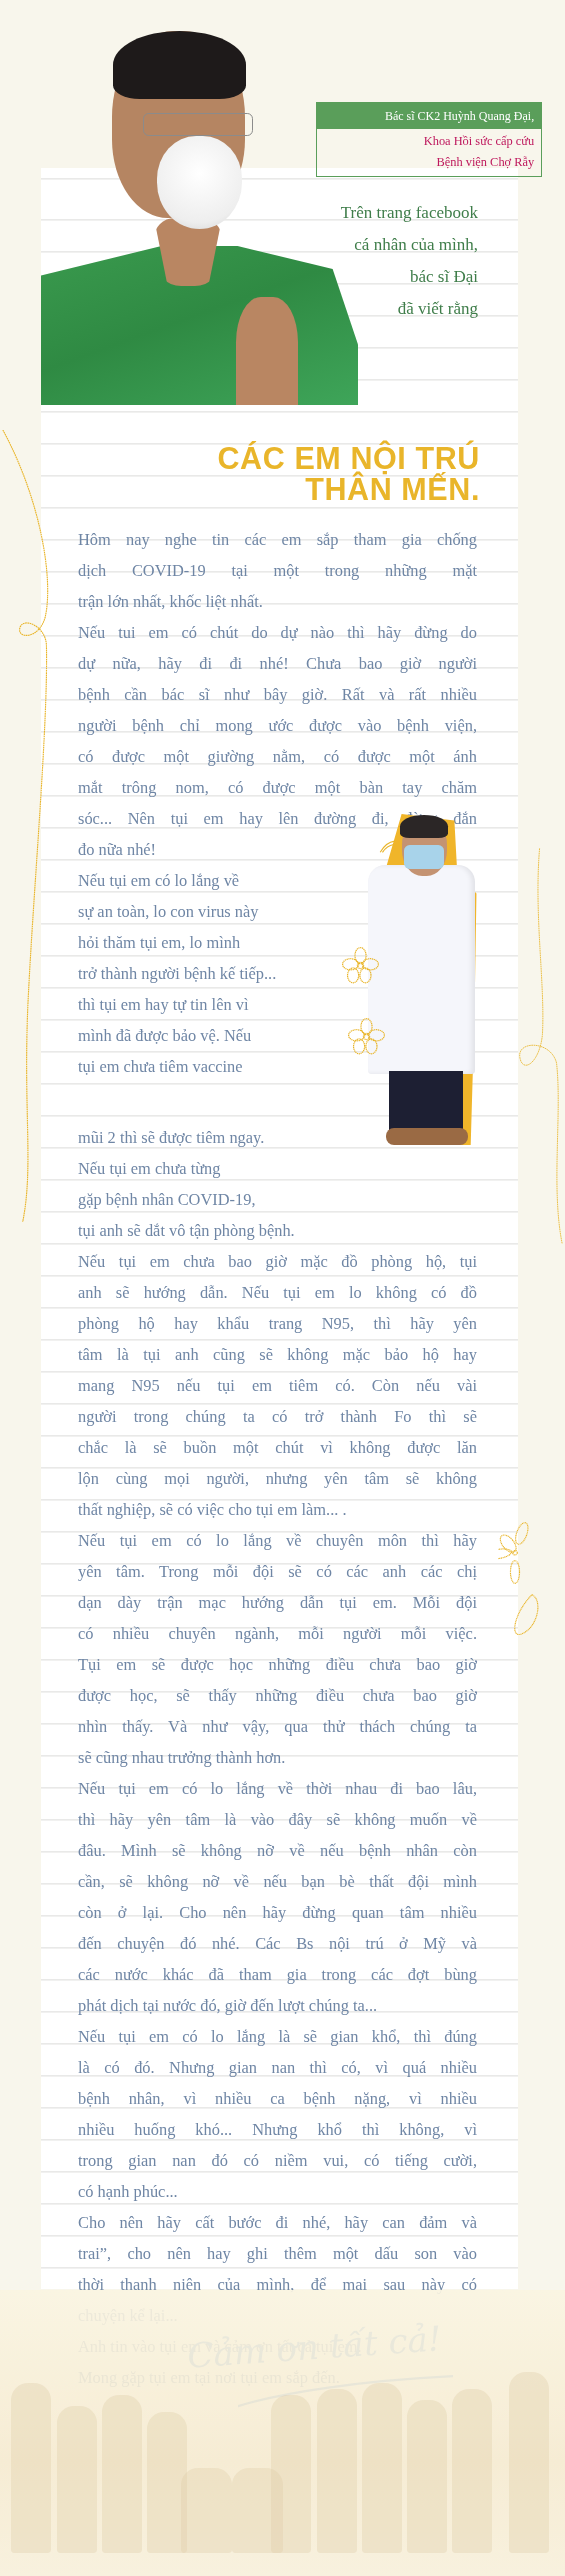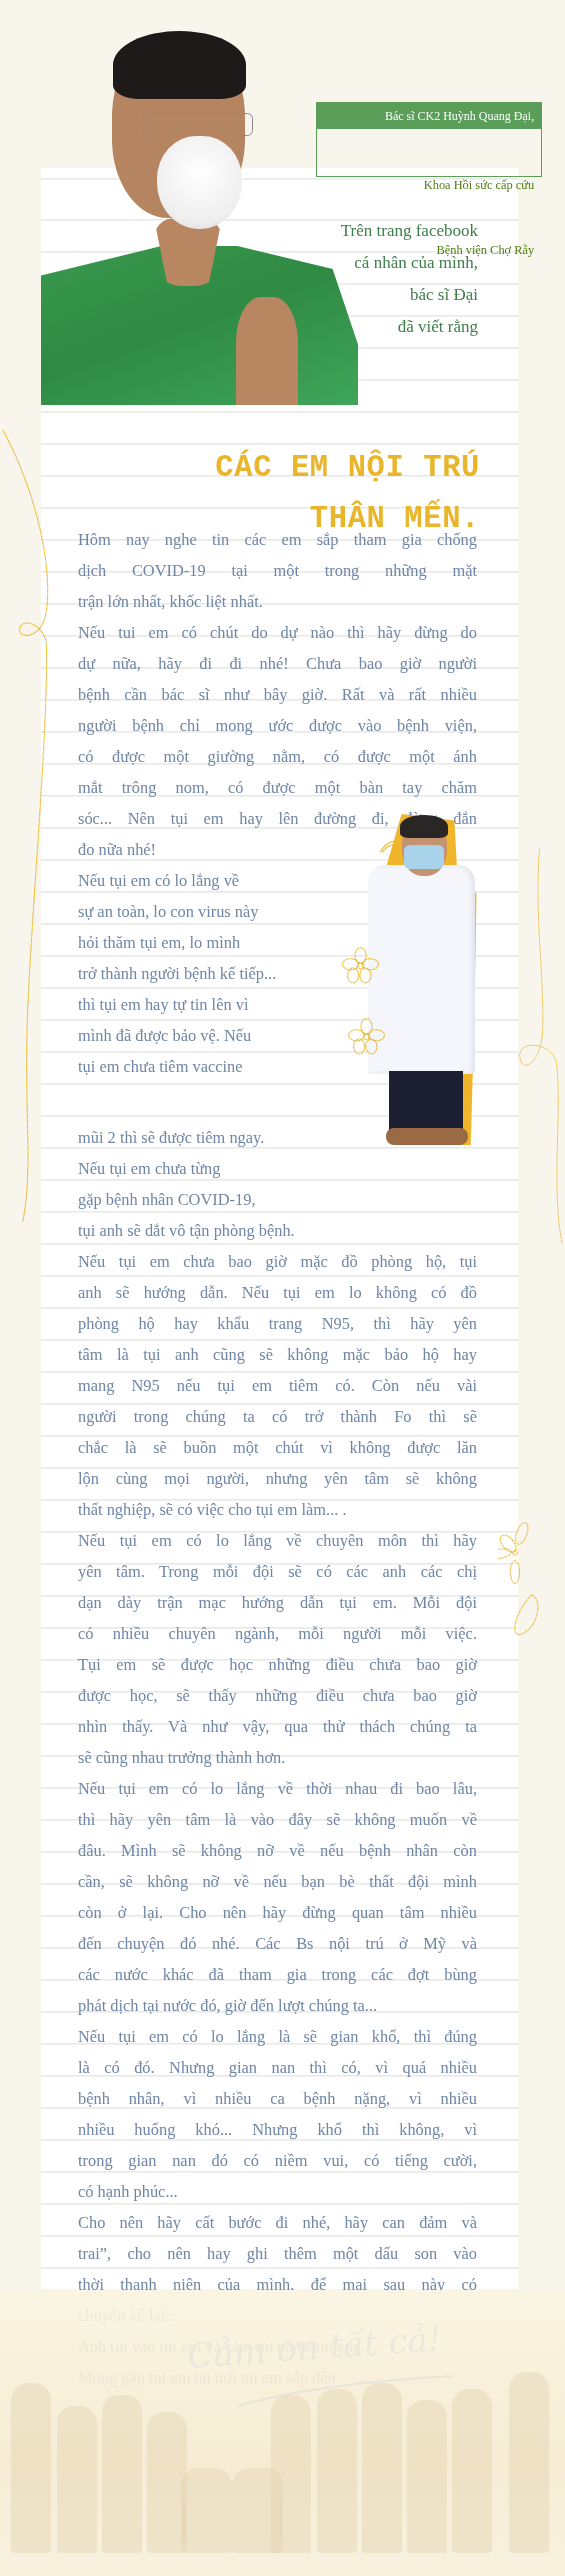--- a/index.html
+++ b/index.html
@@ -57,36 +57,36 @@
   .caption {
     position: absolute; left: 316px; top: 102px; width: 226px; height: 75px;
     border: 1.1px solid #5a9e5a; background: transparent;
   }
   .caption .name {
     background: #5a9e5a; color: #ffffff; height: 26px; line-height: 26px;
     text-align: right; padding-right: 6.8px;
     font-family: "Liberation Serif", serif; font-weight: normal; font-size: 12px;
   }
   .caption .line {
-    text-align: right; padding-right: 6.8px; color: #4d7c0f;
-    font-family: "Liberation Serif", serif; font-size: 12.4px; line-height: 21px; margin-top: 44px;
+    text-align: right; padding-right: 6.8px; color: #be185d;
+    font-family: "Liberation Serif", serif; font-size: 12.4px; line-height: 21px;
   }
   .caption .line.first { padding-top: 2.3px; }
 
   
   .intro {
-    position: absolute; left: 283px; top: 215px; width: 195px; text-align: right;
+    position: absolute; left: 283px; top: 197px; width: 195px; text-align: right;
     color: #3f7d4a; font-family: "Liberation Serif", serif; font-size: 17px; line-height: 32px;
   }
 
   
   .title {
     position: absolute; left: 215px; top: 431px; width: 265px; text-align: right;
-    color: #e9b52a; font-family: Liberation Mono, monospace; font-weight: bold;
-    font-size: 30.5px; line-height: 75px; letter-spacing: 0.6px;
+    color: #e9b52a; font-family: Liberation Sans, sans-serif; font-weight: bold;
+    font-size: 30.5px; line-height: 55px; letter-spacing: 0.6px;
   }
   .title .l2 { display: block; margin-top: -24px; }
 
   
   .letter {
     position: absolute; left: 78px; top: 524px; width: 399px;
     color: #6f86a5; font-family: "Liberation Serif", serif; font-size: 16.4px;
     line-height: 31px;
   }
   .letter .ln { display: block; white-space: nowrap; text-align: justify; text-align-last: justify; height: 31px; }

